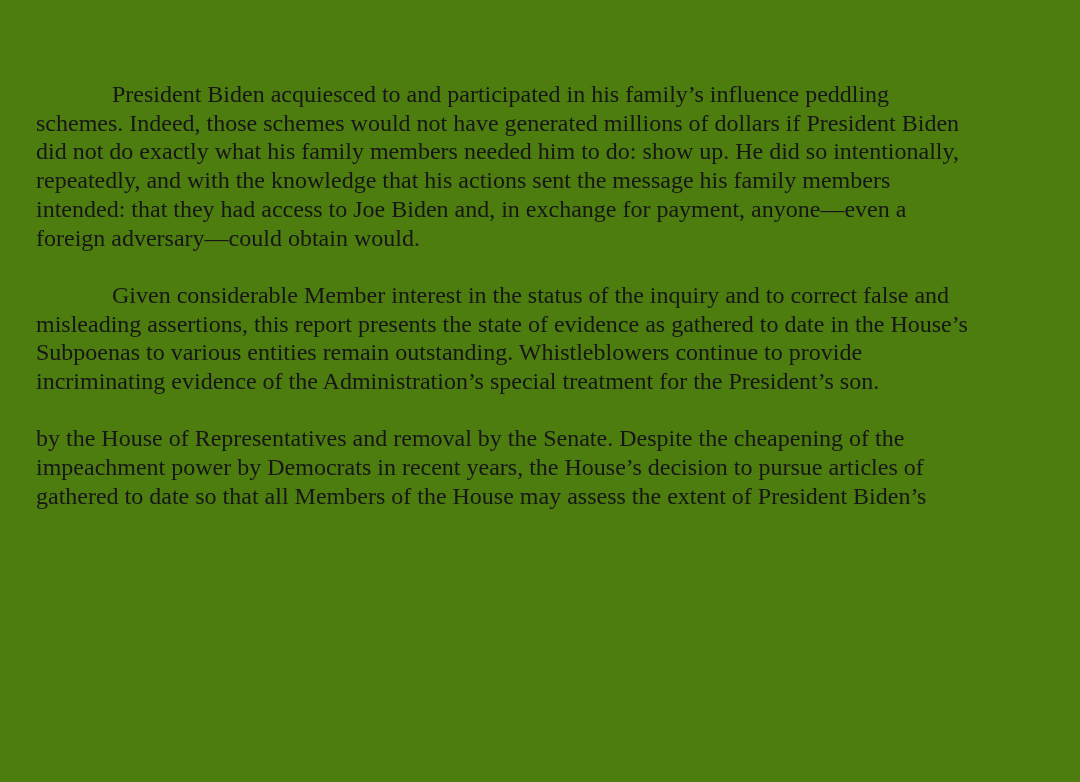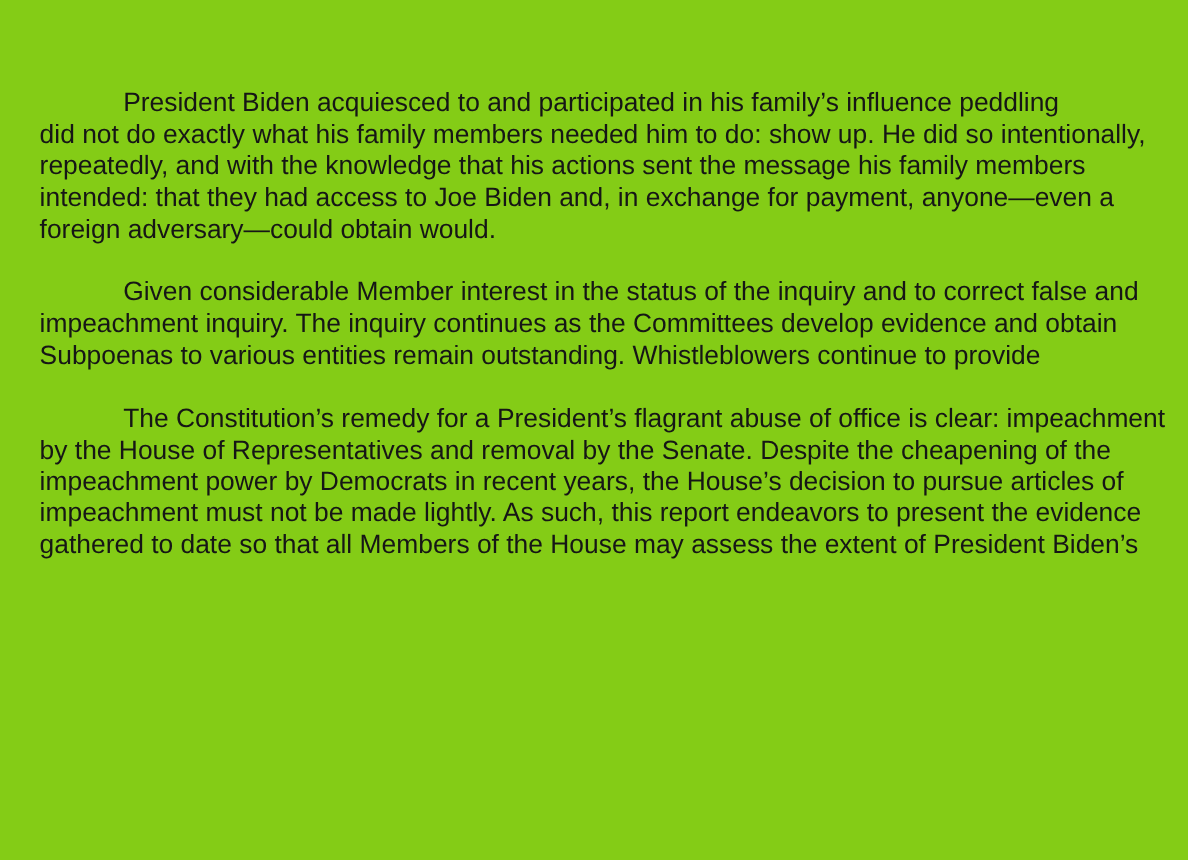--- a/index.html
+++ b/index.html
@@ -9,22 +9,22 @@
   }
   body {
     width: 1080px;
     height: 782px;
     overflow: hidden;
   }
   .page {
     position: relative;
     width: 1080px;
     height: 782px;
-    background: #84cc16;
-    font-family: Liberation Sans, sans-serif;
+    background: #4d7c0f;
+    font-family: Liberation Serif, serif;
     color: #161616;
   }
   .text-block {
     position: absolute;
     left: 36px;
     top: 80px;
     width: 1020px;
     font-size: 24px;
     line-height: 28.7px;
     text-align: left;
@@ -41,34 +41,34 @@
   }
 </style>
 </head>
 <body>
 
 <div class="page">
   <div class="text-block">
 
     <div class="para">
       <div class="line indent">President Biden acquiesced to and participated in his family’s influence peddling</div>
+      <div class="line">schemes. Indeed, those schemes would not have generated millions of dollars if President Biden</div>
       <div class="line">did not do exactly what his family members needed him to do: show up. He did so intentionally,</div>
       <div class="line">repeatedly, and with the knowledge that his actions sent the message his family members</div>
       <div class="line">intended: that they had access to Joe Biden and, in exchange for payment, anyone—even a</div>
       <div class="line">foreign adversary—could obtain would.</div>
     </div>
 
     <div class="para">
       <div class="line indent">Given considerable Member interest in the status of the inquiry and to correct false and</div>
-      <div class="line">impeachment inquiry. The inquiry continues as the Committees develop evidence and obtain</div>
+      <div class="line">misleading assertions, this report presents the state of evidence as gathered to date in the House’s</div>
       <div class="line">Subpoenas to various entities remain outstanding. Whistleblowers continue to provide</div>
+      <div class="line">incriminating evidence of the Administration’s special treatment for the President’s son.</div>
     </div>
 
     <div class="para">
-      <div class="line indent">The Constitution’s remedy for a President’s flagrant abuse of office is clear: impeachment</div>
       <div class="line">by the House of Representatives and removal by the Senate. Despite the cheapening of the</div>
       <div class="line">impeachment power by Democrats in recent years, the House’s decision to pursue articles of</div>
-      <div class="line">impeachment must not be made lightly. As such, this report endeavors to present the evidence</div>
       <div class="line">gathered to date so that all Members of the House may assess the extent of President Biden’s</div>
     </div>
 
   </div>
 </div>
 
 </body></html>

